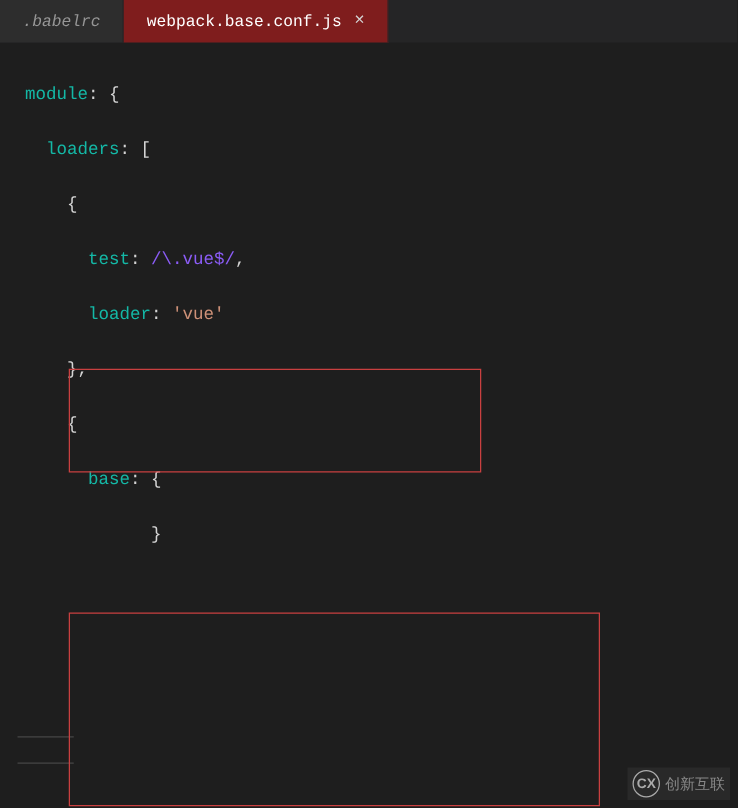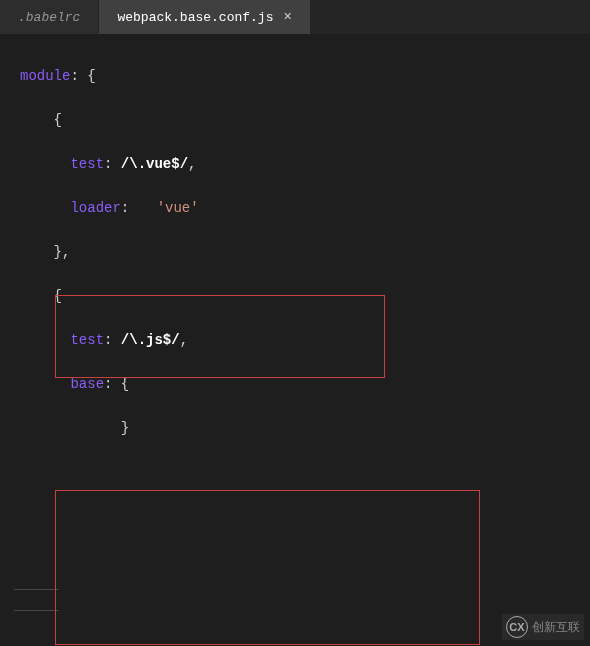--- a/index.html
+++ b/index.html
@@ -26,39 +26,39 @@
     padding: 0 18px;
     color: #969696;
     font-size: 13px;
     font-style: italic;
     background: #2d2d2d;
     border-right: 1px solid #252526;
     white-space: nowrap;
     cursor: pointer;
   }
   .tab.active {
-    background: #404040;
+    background: #7f1d1d;
     color: #ffffff;
     font-style: normal;
   }
   .tab .close {
     margin-left: 10px;
     font-style: normal;
     color: #d4d4d4;
     font-size: 14px;
   }
   .editor {
     padding: 8px 0 0 20px;
     line-height: 22px;
     white-space: pre;
   }
   .pn { color: #d4d4d4; } 
-  .kw { color: #8b5cf6; } 
-  .str { color: #ce9178; margin-left: 19px; } 
-  .rgx { color: #ffffff; font-weight: bold; } 
+  .kw { color: #14b8a6; } 
+  .str { color: #ce9178; } 
+  .rgx { color: #8b5cf6; } 
   .hlbox {
     border: 1px solid #c94040;
     position: absolute;
   }
   .hlbox.box1 {
     left: 55px;
     top: 295px;
     width: 330px;
     height: 83px;
   }
@@ -112,26 +112,26 @@
     <span>.babelrc</span>
   </div>
   <div class="tab active">
     <span>webpack.base.conf.js</span>
     <span class="close">×</span>
   </div>
 </div>
 
 <div class="editor">
 <div><span class="kw">module</span><span class="pn">: {</span></div>
+<div>  <span class="kw">loaders</span><span class="pn">: [</span></div>
 <div>    <span class="pn">{</span></div>
 <div>      <span class="kw">test</span><span class="pn">: </span><span class="rgx">/\.vue$/</span><span class="pn">,</span></div>
 <div>      <span class="kw">loader</span><span class="pn">: </span><span class="str">'vue'</span></div>
 <div>    <span class="pn">},</span></div>
 <div>    <span class="pn">{</span></div>
-<div>      <span class="kw">test</span><span class="pn">: </span><span class="rgx">/\.js$/</span><span class="pn">,</span></div>
 <div>      <span class="kw">base</span><span class="pn">: {</span></div>
 <div>            <span class="pn">}</span></div>
 
 
 
 
 
 
 
 

